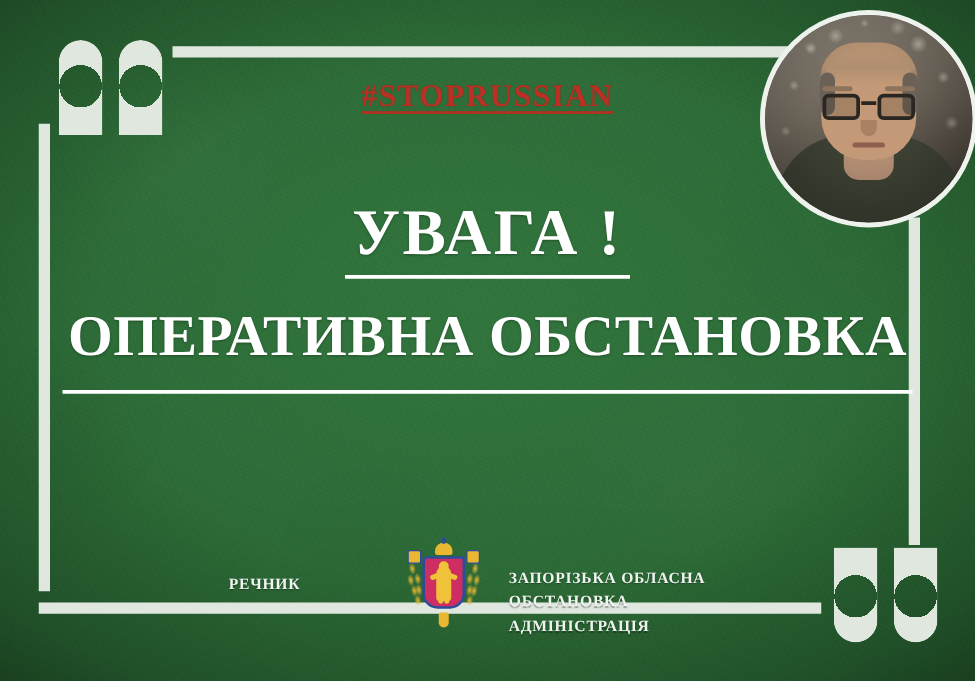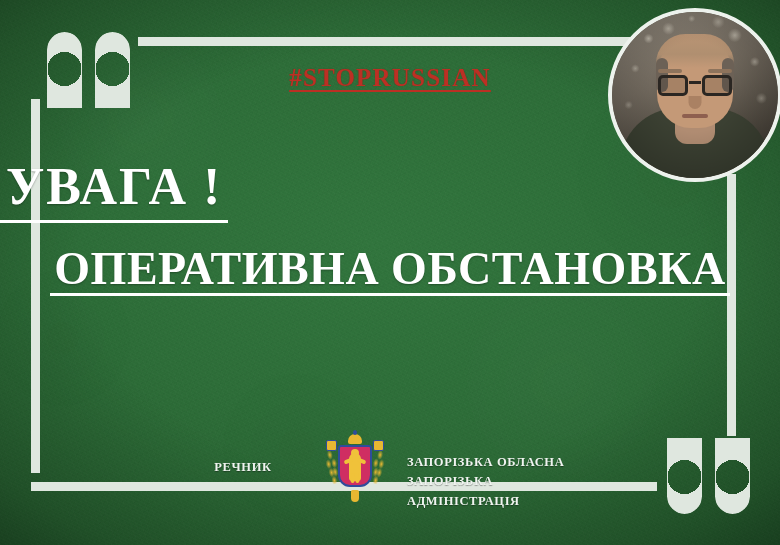--- a/index.html
+++ b/index.html
@@ -111,21 +111,21 @@
     text-underline-offset: 4px;
     opacity: .93;
     text-shadow: 0 0 1px rgba(120,20,12,.6);
   }
 
   
   .headline-wrap {
     position: absolute;
     left: 0; right: 0;
     top: 160px;
-    text-align: left;
+    text-align: center;
   }
   .headline {
     display: inline-block;
     color: #ffffff;
     font-size: 52px;
     font-weight: 700;
     letter-spacing: 2px;
     line-height: 1.04;
     border-bottom: 3px solid #ffffff;
     padding: 0 6px 6px 6px;
@@ -138,21 +138,21 @@
     text-align: center;
   }
   .subheadline {
     display: inline-block;
     color: #ffffff;
     font-size: 46px;
     font-weight: 700;
     letter-spacing: .5px;
     line-height: 1.04;
     border-bottom: 3px solid #ffffff;
-    padding: 0 4px 0 4px;
+    padding: 0 4px 19px 4px;
     text-shadow: 0 1px 2px rgba(0,0,0,.30);
   }
 
   
   .portrait {
     position: absolute;
     left: 608px;
     top: 8px;
     width: 166px;
     height: 166px;
@@ -308,21 +308,21 @@
   }
   .footer-text {
     color: #f0f4f0;
     font-size: 12.5px;
     font-weight: 700;
     letter-spacing: .6px;
     line-height: 1.55;
     font-family: "Liberation Serif", serif;
     text-shadow: 0 1px 1px rgba(0,0,0,.35);
   }
-  .footer-left  { text-align: center; width: 120px; }
+  .footer-left  { text-align: left; width: 120px; }
   .footer-right { text-align: left;  width: 190px; margin-top: 29px; }
 
   
   .coa { position: relative; width: 60px; height: 68px; }
   .coa-shield {
     position: absolute;
     left: 13px;
     top: 11px;
     width: 34px;
     height: 42px;
@@ -502,18 +502,18 @@
         <div class="coa-cossack"></div>
         <div class="coa-arm-l"></div>
         <div class="coa-arm-r"></div>
         <div class="coa-leg-l"></div>
         <div class="coa-leg-r"></div>
       </div>
     </div>
 
     <div class="footer-text footer-right">
       <div>ЗАПОРІЗЬКА ОБЛАСНА</div>
-      <div>ЗАПОРІЗЬКА АДМІНІСТРАЦІЯ</div>
+      <div>ОБСТАНОВКА АДМІНІСТРАЦІЯ</div>
     </div>
 
   </div>
 
 </div>
 
 </body></html>

